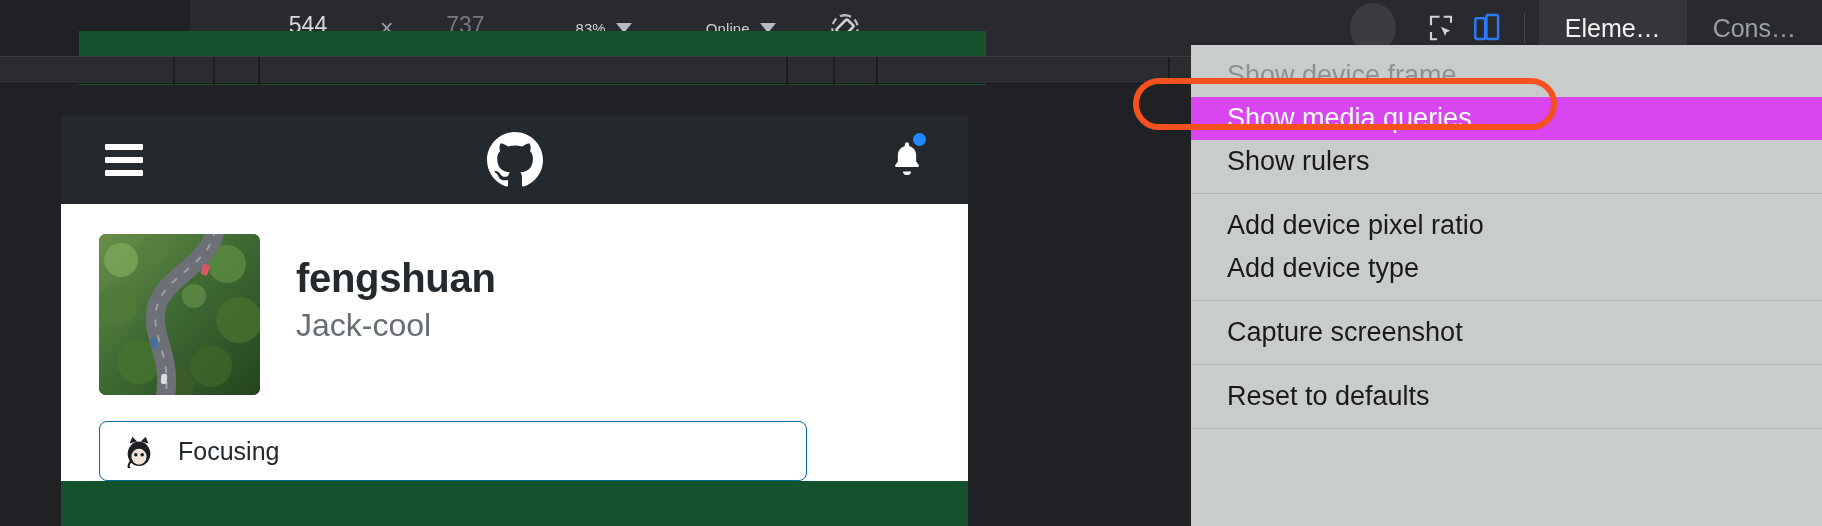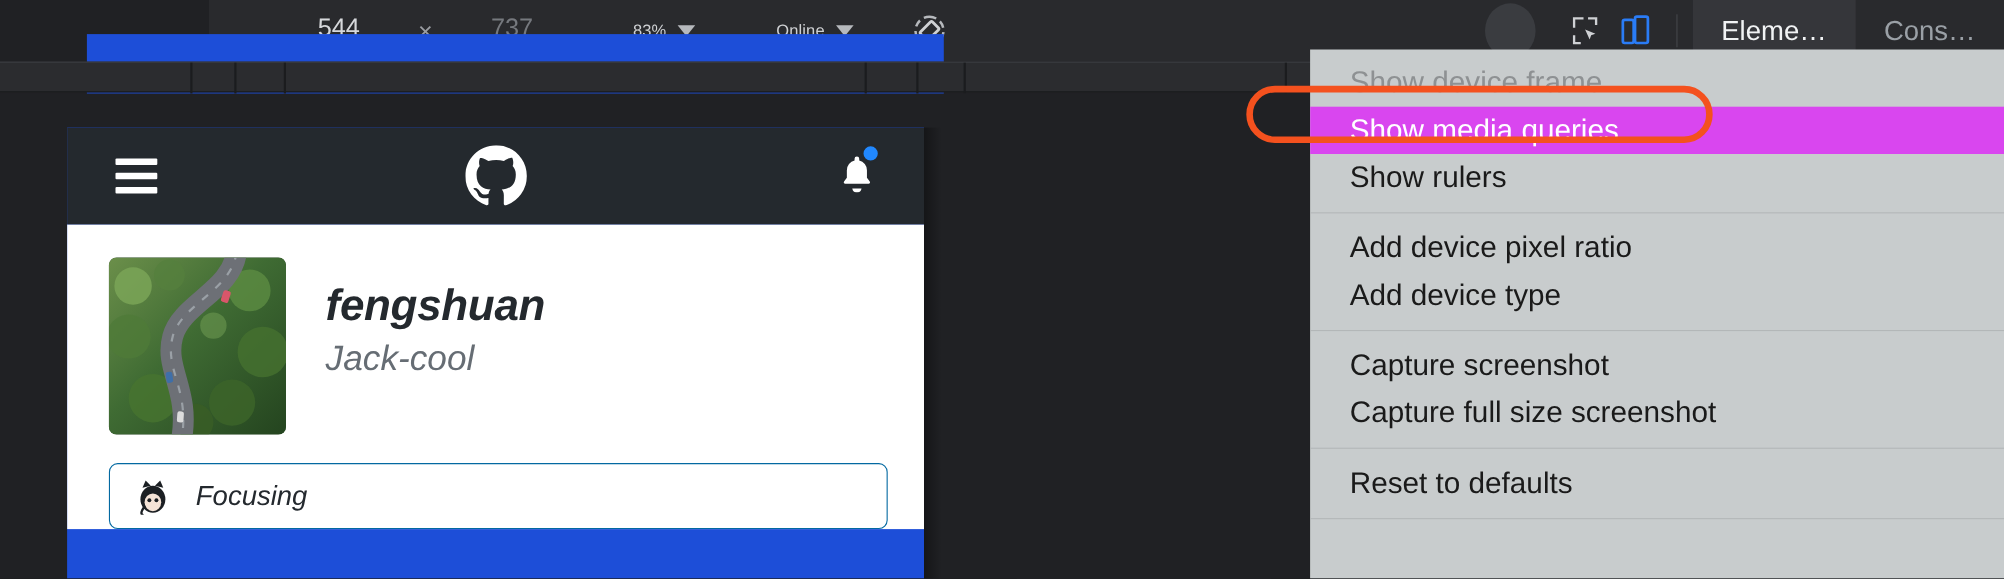--- a/index.html
+++ b/index.html
@@ -55,22 +55,22 @@
   
   .mq-strip {
     position: absolute; left: 0; top: 56px; width: 1822px; height: 28px;
     background: #2b2c2f; border-top: 1px solid #3c3e42; border-bottom: 1px solid #18191b;
   }
   .mq-tick { position: absolute; top: 0; width: 2px; height: 28px; background: #1b1c1e; }
 
   
   .stage { position: absolute; left: 0; top: 85px; width: 1822px; height: 441px; background: #202124; }
   .device {
-    position: absolute; left: 61px; top: 31px; width: 779px; height: 410px;
-    background: #1d4ed8; overflow: hidden; font-style: italic;
+    position: absolute; left: 61px; top: 31px; width: 907px; height: 410px;
+    background: #14532d; overflow: hidden;
   }
   .device-shadow {
     position: absolute; left: 840px; top: 31px; width: 16px; height: 410px;
     background: linear-gradient(to right, rgba(0,0,0,.35), rgba(0,0,0,0));
   }
 
   
   .gh-header {
     height: 88px; background: #24292e;
     display: flex; align-items: center; padding: 0 44px;
@@ -293,21 +293,20 @@
   <div class="ctx-menu">
     <div class="ctx-gap"></div>
     <div class="ctx-item disabled">Show device frame</div>
     <div class="ctx-item selected">Show media queries</div>
     <div class="ctx-item">Show rulers</div>
     <div class="ctx-sep"></div>
     <div class="ctx-item">Add device pixel ratio</div>
     <div class="ctx-item">Add device type</div>
     <div class="ctx-sep"></div>
     <div class="ctx-item">Capture screenshot</div>
-    <div class="ctx-item">Capture full size screenshot</div>
     <div class="ctx-sep"></div>
     <div class="ctx-item">Reset to defaults</div>
     <div class="ctx-sep"></div>
     <div class="ctx-item has-sub">
       
       
     </div>
   </div>
 
   <div class="hl-box"></div>

